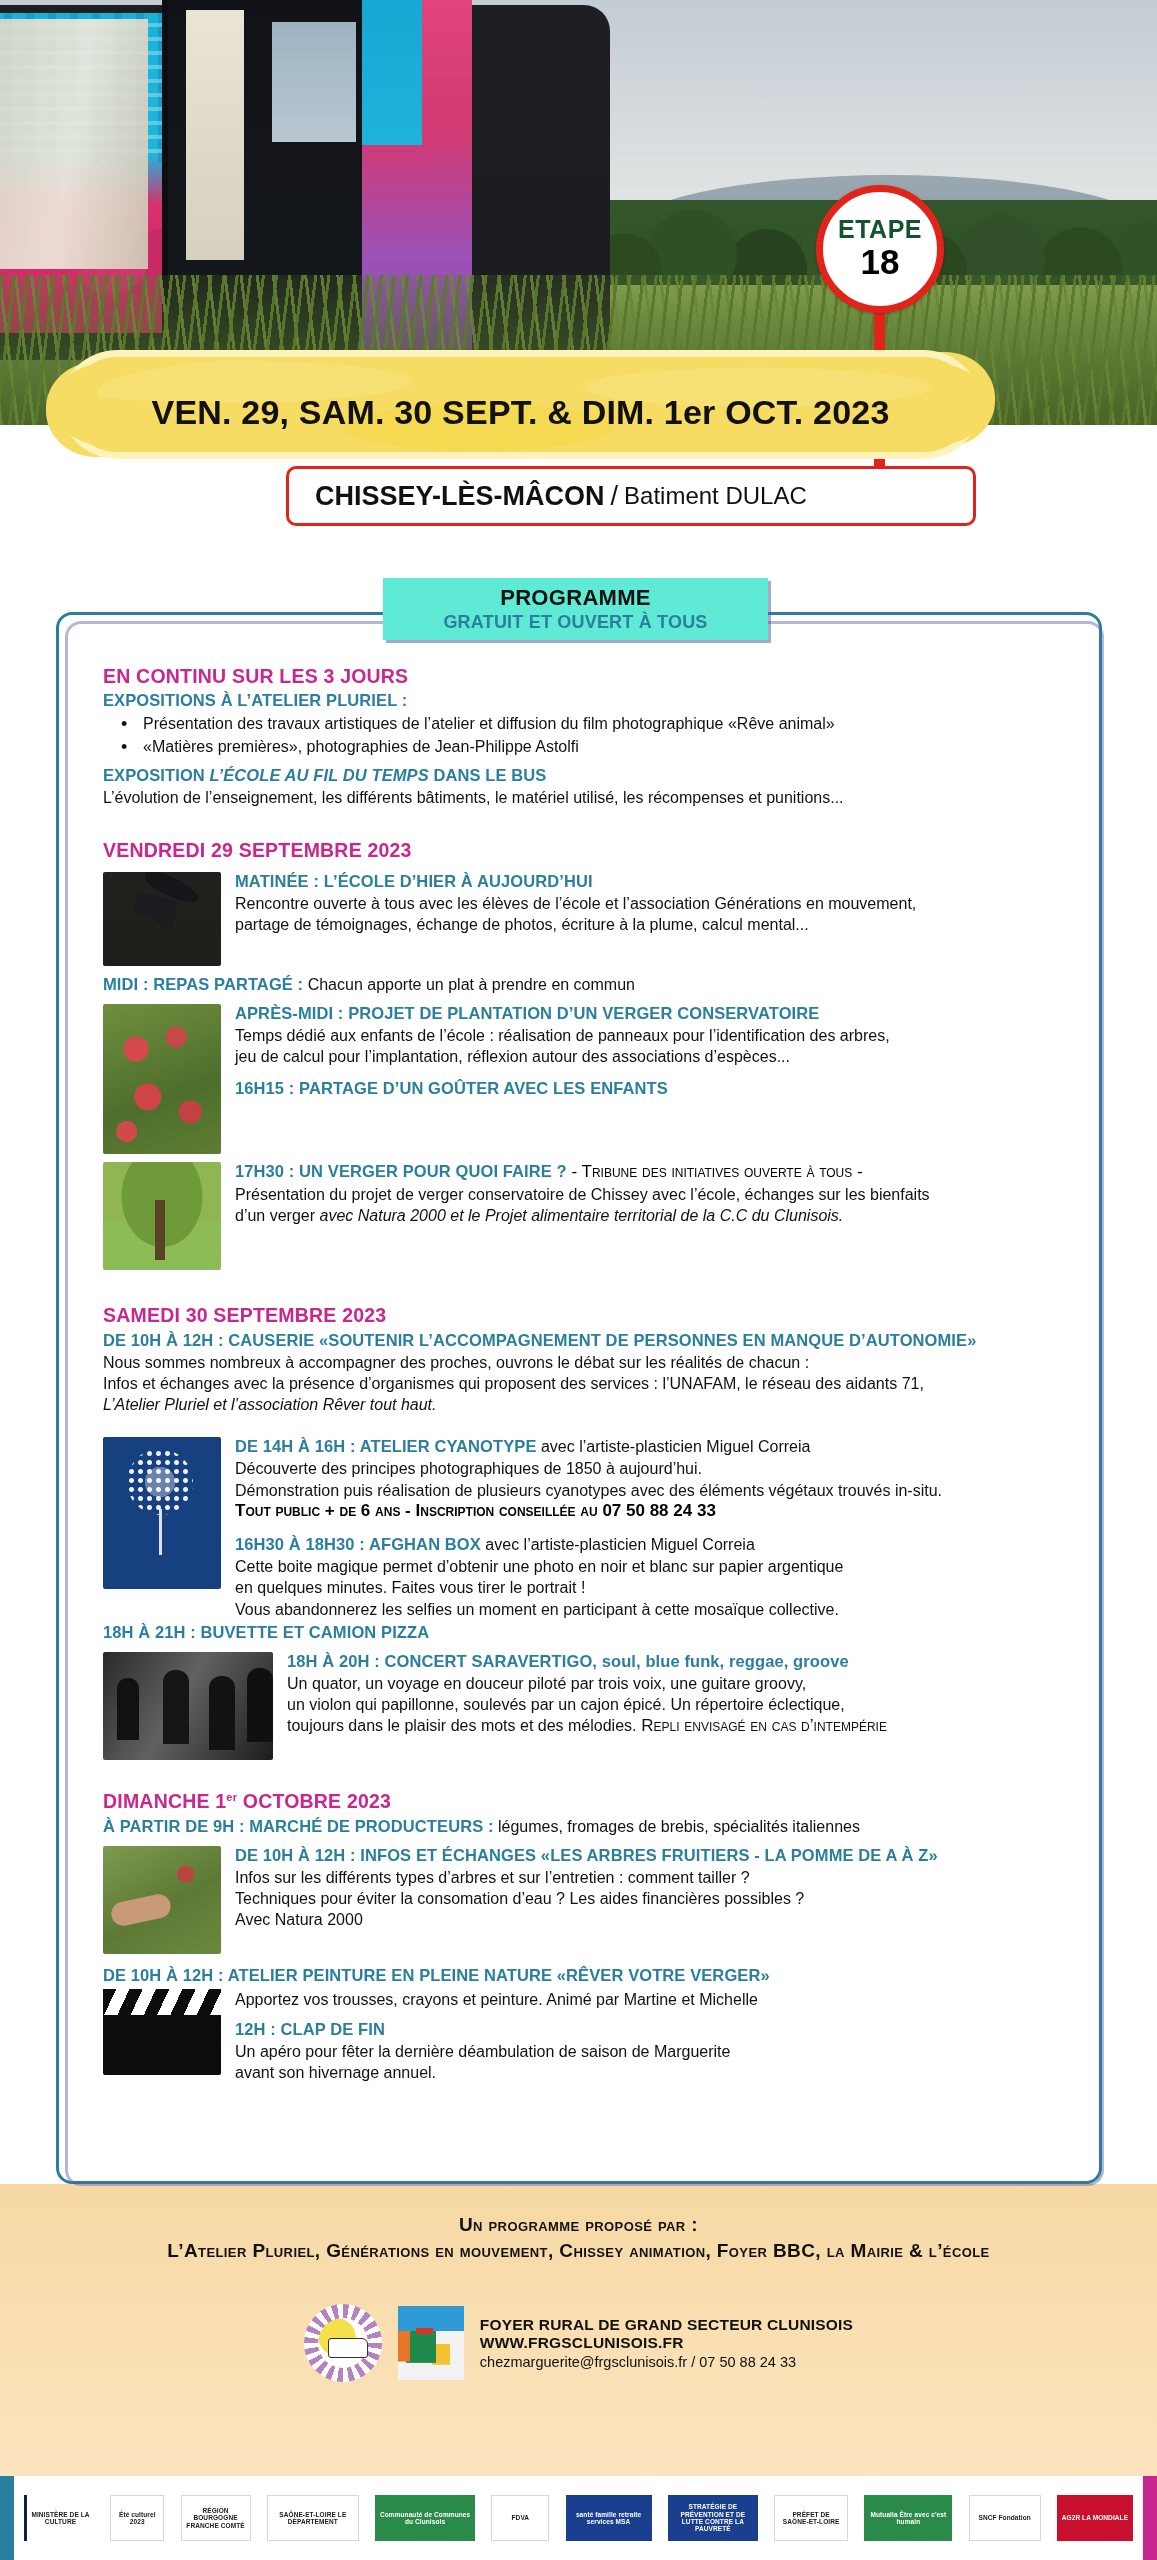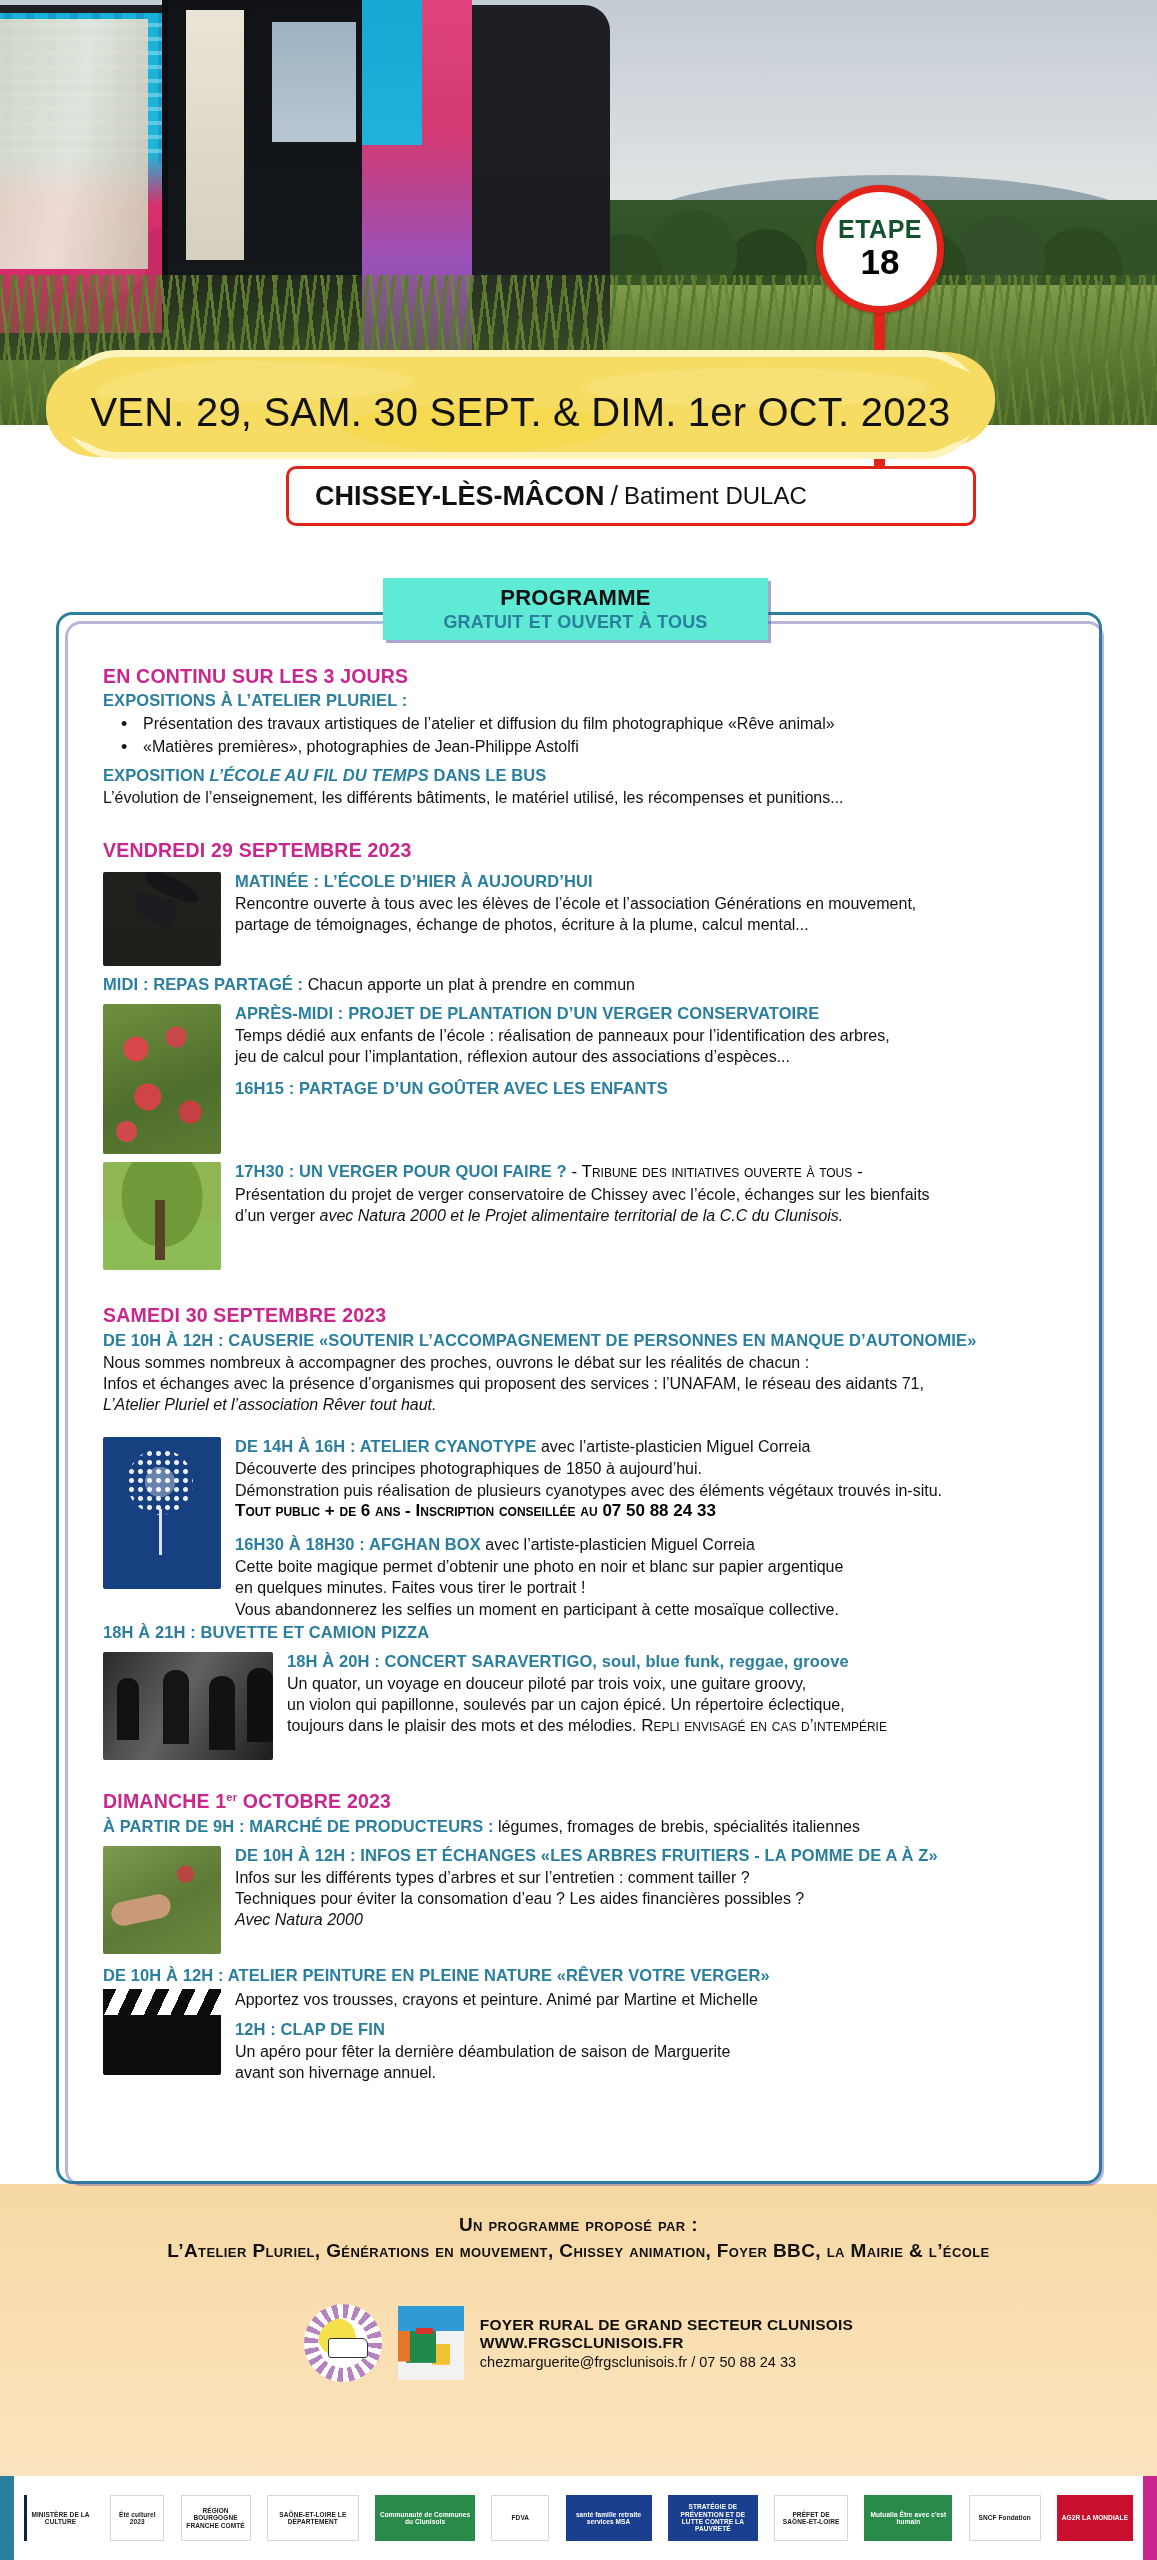--- a/index.html
+++ b/index.html
@@ -148,21 +148,21 @@
     content:""; position:absolute; left:30px; top:-10px; right:30px; bottom:-10px;
     background:radial-gradient(ellipse at 15% 30%, #f8e279 0 18%, transparent 19%),
                radial-gradient(ellipse at 45% 70%, #f4d94f 0 20%, transparent 21%),
                radial-gradient(ellipse at 78% 35%, #f8e279 0 18%, transparent 19%);
     border-radius:50%/44px;
     opacity:.85;
   }
   .date-text {
     position:absolute; inset:0; z-index:3;
     display:flex; align-items:center; justify-content:center;
-    font-size: 40px; font-weight: 400; color:#111; letter-spacing:.2px;
+    font-size: 34px; font-weight: 700; color:#111; letter-spacing:.2px;
     white-space: nowrap;
     margin-top: 16px;
   }
 
   
   .location {
     position:absolute; left: 286px; top: 466px;
     width: 690px; height: 60px; z-index: 8;
     border: 3px solid #e2231a; border-radius: 10px;
     background: #ffffff;
@@ -469,21 +469,21 @@
         <div style="margin-top:4px">
           <span class="h-sub">À PARTIR DE 9H : MARCHÉ DE PRODUCTEURS :</span><span class="inline-note"> légumes, fromages de brebis, spécialités italiennes</span>
         </div>
 
         <div class="row">
           <div class="thumb th-prune"></div>
           <div class="rowtext">
             <div class="h-sub">DE 10H À 12H : INFOS ET ÉCHANGES «LES ARBRES FRUITIERS - LA POMME DE A À Z»</div>
             <div class="body tight">Infos sur les différents types d’arbres et sur l’entretien : comment tailler ?</div>
             <div class="body">Techniques pour éviter la consomation d’eau ? Les aides financières possibles ?</div>
-            <div class="body" style="font-style:italic">Avec Natura 2000</div>
+            <div class="body" style="">Avec Natura 2000</div>
           </div>
         </div>
 
         <div class="h-sub" style="margin-top:12px">DE 10H À 12H : ATELIER PEINTURE EN PLEINE NATURE «RÊVER VOTRE VERGER»</div>
 
         <div class="row" style="margin-top:4px">
           <div class="thumb th-clap"></div>
           <div class="rowtext">
             <div class="body">Apportez vos trousses, crayons et peinture. Animé par Martine et Michelle</div>
             <div class="h-sub" style="margin-top:10px">12H : CLAP DE FIN</div>

